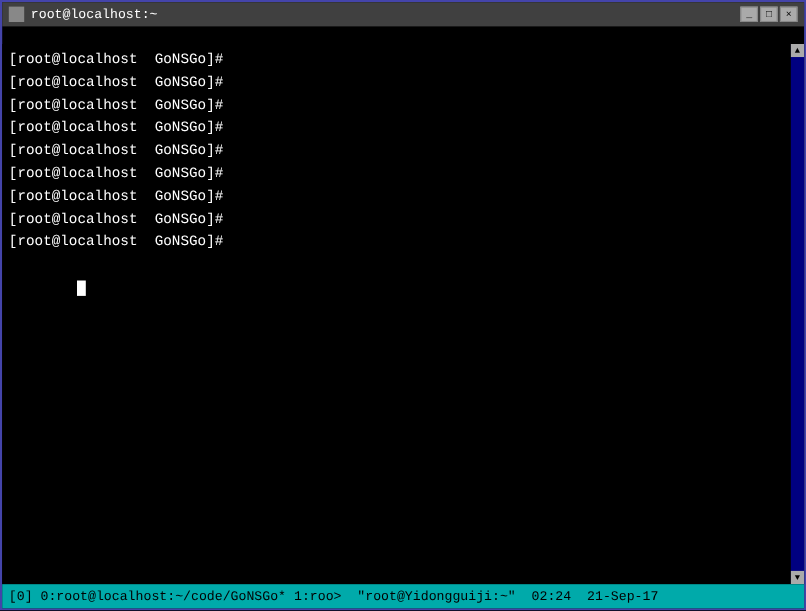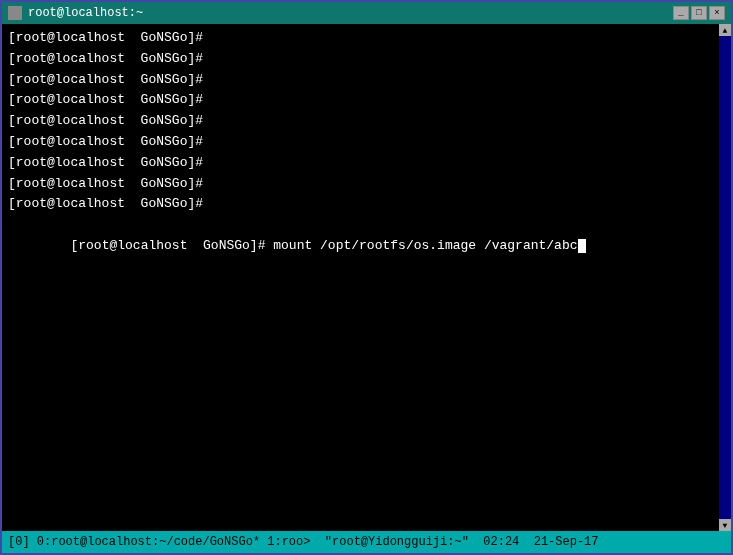--- a/index.html
+++ b/index.html
@@ -19,21 +19,21 @@
 
     .window {
       width: 733px;
       height: 555px;
       display: flex;
       flex-direction: column;
       border: 2px solid #4444aa;
     }
 
     .title-bar {
-      background: #0f766e;
+      background: #404040;
       color: #fff;
       padding: 2px 6px;
       display: flex;
       align-items: center;
       justify-content: space-between;
       height: 22px;
       flex-shrink: 0;
     }
 
     .title-bar-left {
@@ -71,20 +71,21 @@
       color: #000;
       cursor: pointer;
     }
 
     .terminal-body {
       background: #000;
       flex: 1;
       padding: 4px 6px;
       overflow: hidden;
       position: relative;
+      margin-top: 16px;
     }
 
     .terminal-line {
       color: #fff;
       line-height: 1.6;
       white-space: pre;
       font-size: 13px;
     }
 
     .cursor {
@@ -180,21 +181,21 @@
       <div class="terminal-line">[root@localhost  GoNSGo]#</div>
       <div class="terminal-line">[root@localhost  GoNSGo]#</div>
       <div class="terminal-line">[root@localhost  GoNSGo]#</div>
       <div class="terminal-line">[root@localhost  GoNSGo]#</div>
       <div class="terminal-line">[root@localhost  GoNSGo]#</div>
       <div class="terminal-line">[root@localhost  GoNSGo]#</div>
       <div class="terminal-line">[root@localhost  GoNSGo]#</div>
       <div class="terminal-line">[root@localhost  GoNSGo]#</div>
       <div class="terminal-line">[root@localhost  GoNSGo]#</div>
       <div class="terminal-line">
-        <span>[root@localhost  GoNSGo]# mount /opt/rootfs/os.image /vagrant/abc</span><span class="cursor"></span>
+        <span class="cursor"></span>
       </div>
     </div>
     <div class="scrollbar">
       <div class="scrollbar-up">▲</div>
       <div class="scrollbar-track"></div>
       <div class="scrollbar-down">▼</div>
     </div>
   </div>
 
   <div class="status-bar">

